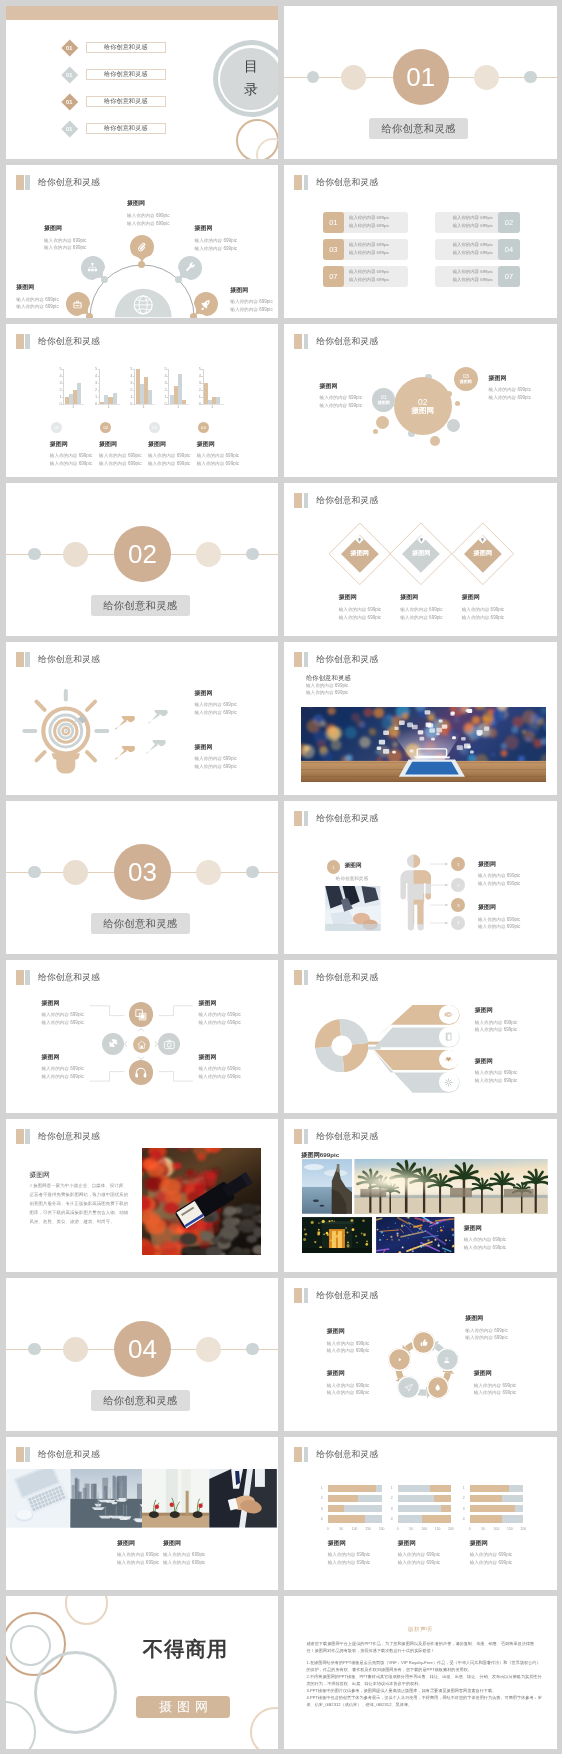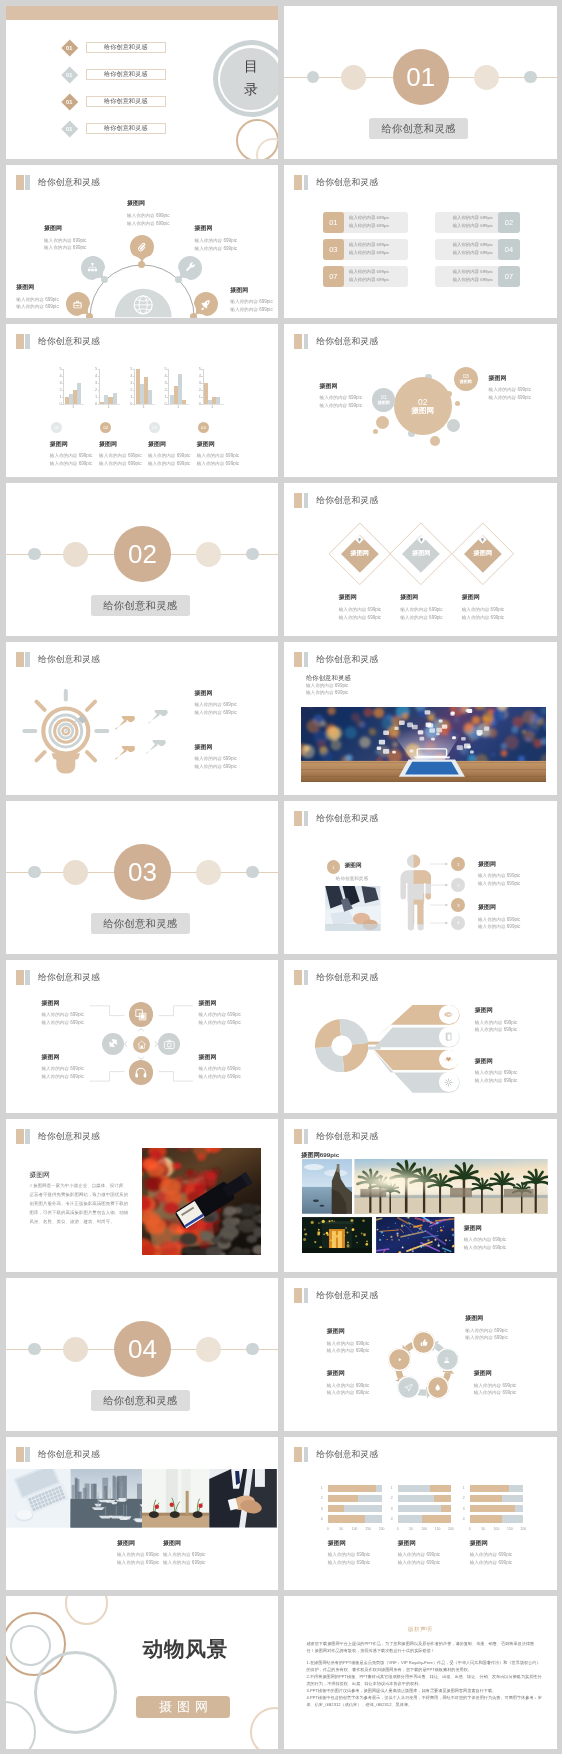--- a/index.html
+++ b/index.html
@@ -1958,21 +1958,21 @@
     </div>
   </div>
 
   <div class="slide">
     <div class="ring" style="left:-3.9px; top:16.5px; width:64.0px; height:64.0px; border:2.5px solid #cba687;"></div>
     <div class="ring" style="left:59.0px; top:-14.4px; width:43.6px; height:43.6px; border:2.3px solid #e8d6c2;"></div>
     <div class="ring" style="left:4.6px; top:29.2px; width:41.0px; height:41.0px; border:2.3px solid #ccd3d4;"></div>
     <div class="ring" style="left:28.0px; top:55.4px; width:83.0px; height:83.0px; border:3.4px solid #ccd3d4;"></div>
     <div class="ring" style="left:-31.3px; top:105.9px; width:62.0px; height:62.0px; border:2.4px solid #ccd3d4;"></div>
     <div class="ring" style="left:244.5px; top:111.8px; width:50.0px; height:50.0px; border:2.4px solid #e8d6c2;"></div>
-    <div class="ty">动物风景</div>
+    <div class="ty">不得商用</div>
     <div class="tybtn">
         <span>摄图网</span>
       </div>
   </div>
 
   <div class="slide">
     <div class="cr-title">版权声明</div>
     <div class="cr-body">
       <p>感谢您下载摄图网平台上提供的PPT作品，为了您和摄图网以及原创作者的声誉，请勿复制、传播、销售、否则将承担法律责任！摄图网对作品拥有版权，按照传播下载次数进行十倍的实际赔偿！</p>
       <p class="gap">1.在摄图网站所有的PPT模板是会员免费版（VRF：VIP Royalty-Free）作品，受《中华人民共和国著作法》和《世界版权公约》的保护，作品的所有权、著作权及作权归摄图网所有，您下载的是PPT模板素材的使用权。</p>

